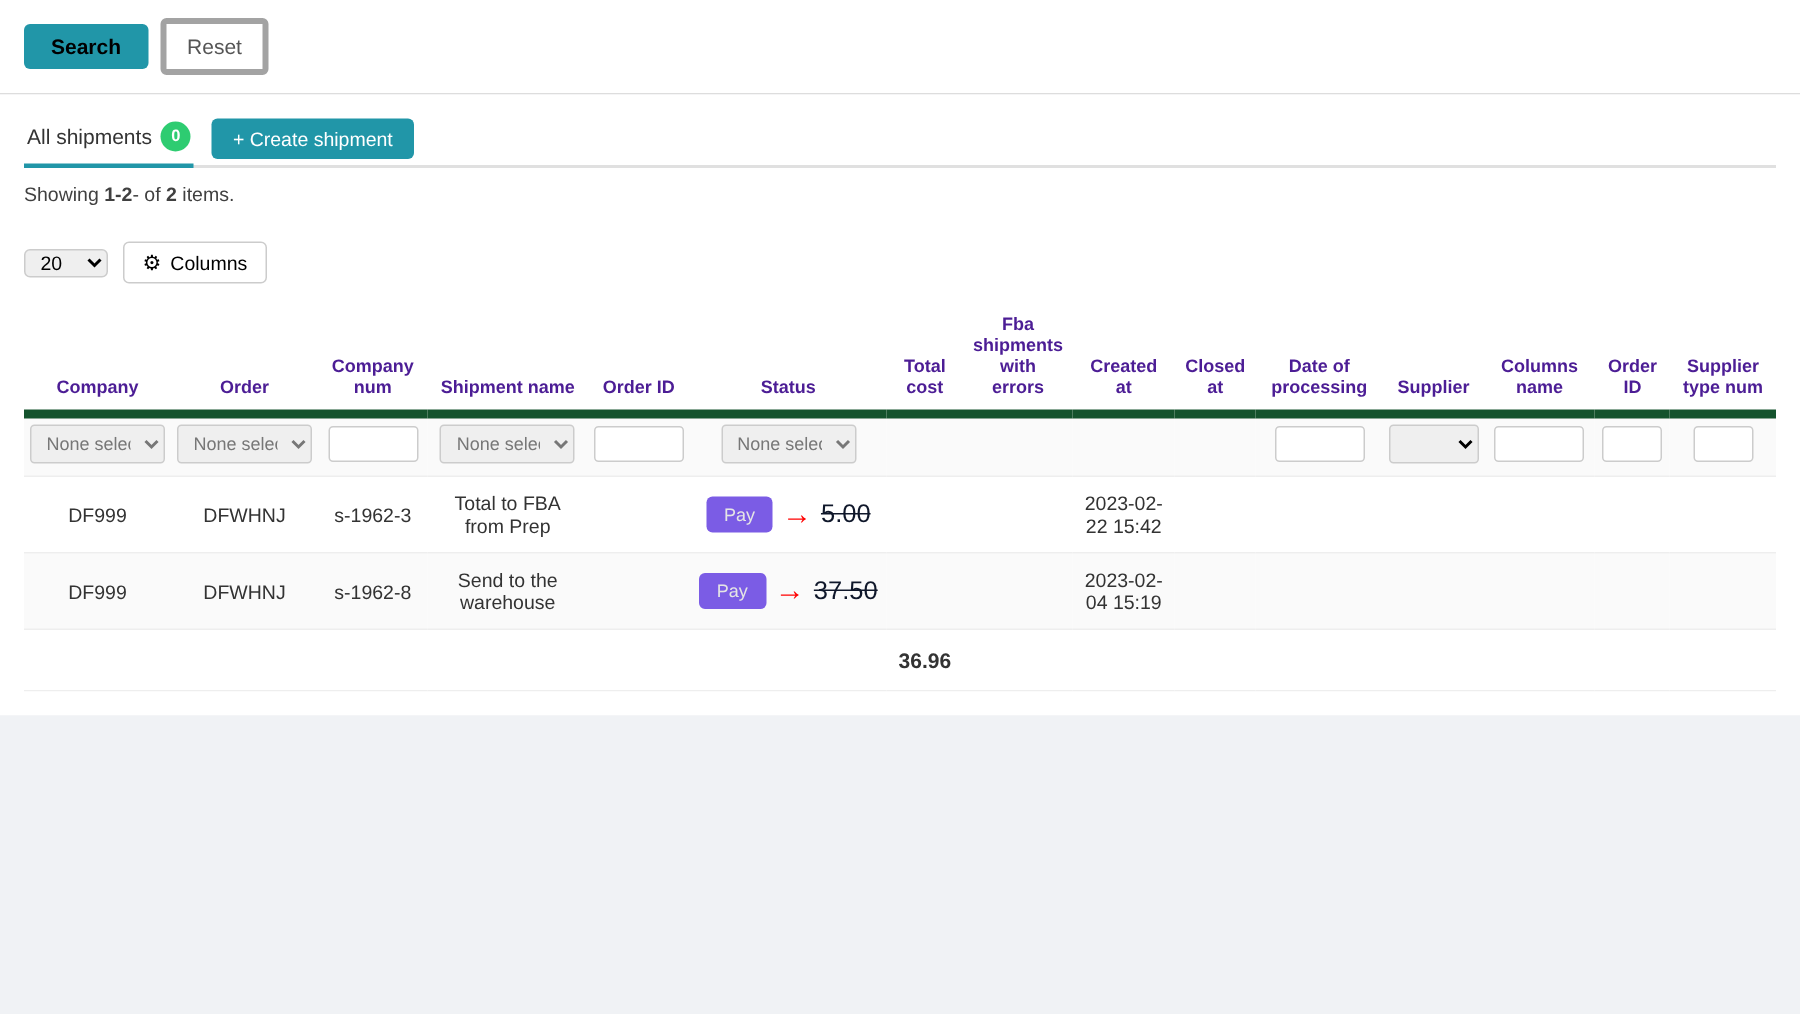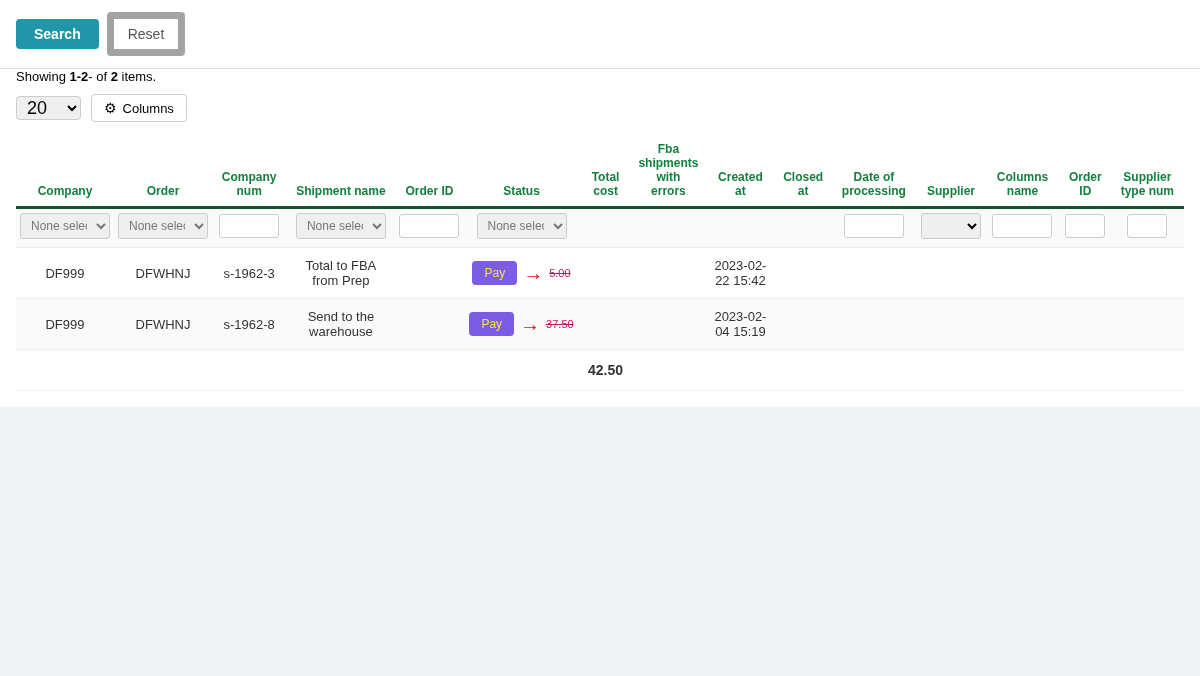--- a/index.html
+++ b/index.html
@@ -9,33 +9,33 @@
       background: #fff;
       padding: 12px 16px;
       display: flex;
       align-items: center;
       gap: 8px;
       border-bottom: 1px solid #ddd;
     }
 
     .btn-search {
       background: #2196a8;
-      color: #ffffff;
+      color: #000000;
       border: none;
       padding: 7px 18px;
       border-radius: 4px;
       cursor: pointer;
       font-size: 14px;
       font-weight: bold;
     }
 
     .btn-reset {
       background: #fff;
       color: #555;
-      border: 7px solid #a3a3a3;
+      border: 4px solid #a3a3a3;
       padding: 7px 14px;
       border-radius: 4px;
       cursor: pointer;
       font-size: 14px;
     }
 
     .content-area {
       background: #fff;
       margin: 0;
       padding: 0 16px 16px 16px;
@@ -84,38 +84,38 @@
       border-radius: 4px;
       cursor: pointer;
       font-size: 13px;
       display: flex;
       align-items: center;
       gap: 4px;
     }
 
     .showing-text {
       font-size: 13px;
-      color: #000000;
-      margin-bottom: 10px;
+      color: #404040;
+      margin-bottom: 24px;
     }
 
     .showing-text b { font-weight: bold; }
 
     .toolbar-row {
       display: flex;
       align-items: center;
       gap: 10px;
       margin-bottom: 12px;
     }
 
     .per-page-select {
       border: 1px solid #ccc;
       border-radius: 4px;
       padding: 0 6px;
-      font-size: 18px;
+      font-size: 13px;
       cursor: pointer;
     }
 
     .btn-columns {
       background: #fff;
       border: 1px solid #ccc;
       border-radius: 4px;
       padding: 5px 12px;
       cursor: pointer;
       font-size: 13px;
@@ -129,25 +129,25 @@
       overflow-x: auto;
     }
 
     table {
       width: 100%;
       border-collapse: collapse;
       font-size: 13px;
     }
 
     thead th {
-      color: #15803d;
+      color: #4c1d95;
       font-weight: 600;
       text-align: center;
       padding: 8px 6px;
-      border-bottom: 3px solid #14532d;
+      border-bottom: 6px solid #14532d;
       vertical-align: bottom;
       font-size: 12px;
       white-space: normal;
     }
 
     .filter-row td {
       padding: 4px 4px 8px 4px;
       text-align: center;
     }
 
@@ -192,38 +192,38 @@
 
     tbody td {
       padding: 10px 6px;
       text-align: center;
       vertical-align: middle;
       font-size: 13px;
     }
 
     .btn-pay {
       background: #7b5ce5;
-      color: #fde047;
+      color: #e5e5e5;
       border: none;
       padding: 5px 12px;
       border-radius: 4px;
       cursor: pointer;
       font-size: 12px;
     }
 
     .arrow-right {
       color: red;
       font-size: 20px;
       vertical-align: middle;
     }
 
     .strikethrough {
       text-decoration: line-through;
-      color: #be185d;
-      font-size: 11px;
+      color: #0f172a;
+      font-size: 17px;
     }
 
     .total-row {
       background: #fffde7;
       border-top: 1px solid #ddd;
     }
 
     .total-row td {
       padding: 12px 6px;
       font-weight: bold;
@@ -240,20 +240,29 @@
 </head>
 <body>
 
 <div class="top-bar">
   <button class="btn-search">Search</button>
   <button class="btn-reset">Reset</button>
 </div>
 
 <div class="content-area">
 
+  <div class="tabs-row">
+    <div class="tab-item">
+      <span>All shipments</span>
+      <span class="tab-badge">0</span>
+    </div>
+    <button class="btn-create">
+      <span>+ Create shipment</span>
+    </button>
+  </div>
 
   <div class="showing-text">
     Showing <b>1-2</b>-<b></b> of <b>2</b> <span>items.</span>
   </div>
 
   <div class="toolbar-row">
     <select class="per-page-select"><option value="10">10</option><option value="20" selected="">20</option><option value="50">50</option><option value="100">100</option></select>
     <button class="btn-columns">
       <span style="font-size:14px;">⚙</span>
       <span>Columns</span>
@@ -376,20 +385,20 @@
           <td></td>
           <td></td>
           <td></td>
           <td></td>
           <td></td>
           <td></td>
         </tr>
 
         <tr class="total-row">
           <td colspan="6"></td>
-          <td>42.50</td>
+          <td>36.96</td>
           <td colspan="8"></td>
         </tr>
       </tbody>
     </table>
   </div>
 
 </div>
 
 </body></html>

